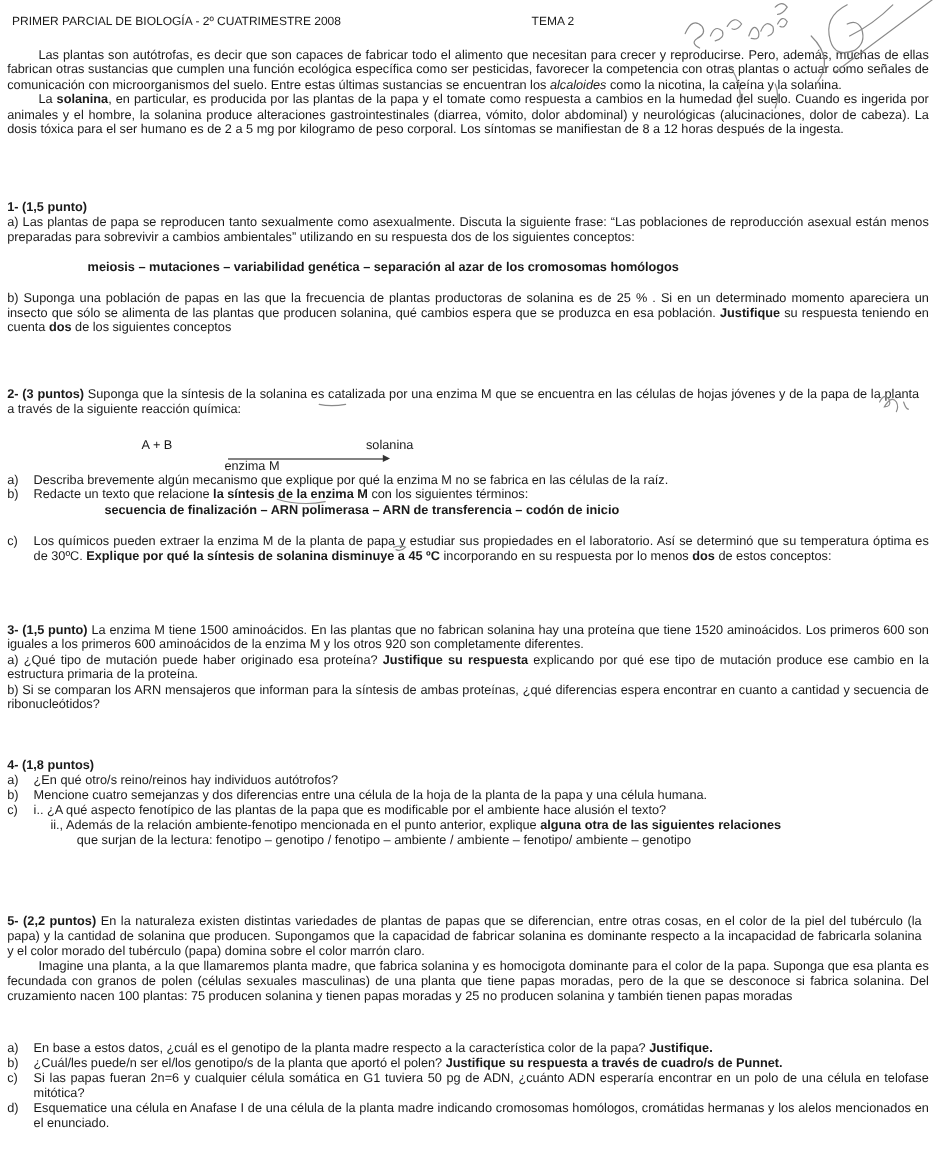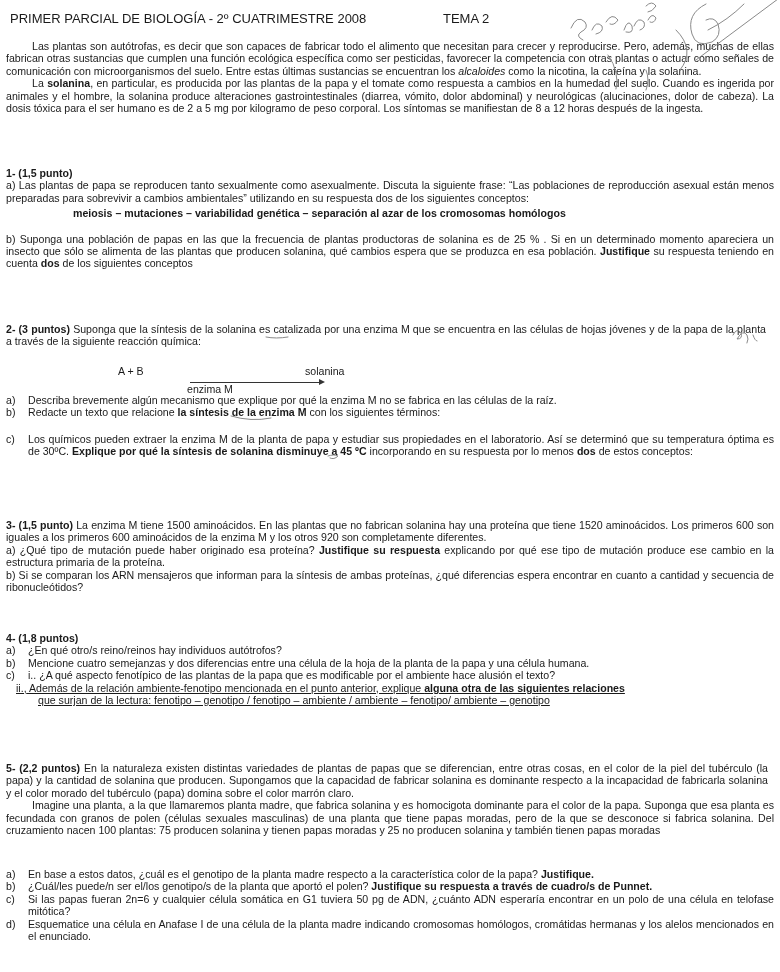--- a/index.html
+++ b/index.html
@@ -6,21 +6,21 @@
   body {
     width: 780px; height: 972px; overflow: hidden; position: relative;
     font-family: "Liberation Sans", sans-serif; color: #1a1a1a;
     font-size: 10.6px; line-height: 12.4px;
   }
   .page { position: absolute; left: 6px; top: 0; width: 768px; }
   .abs { position: absolute; }
   .just { text-align: justify; text-align-last: left; }
   .b { font-weight: bold; }
   .i { font-style: italic; }
-  .header { top: 13px; left: 4px; font-size: 13px; white-space: nowrap; }
+  .header { top: 13px; left: 4px; font-size: 10px; white-space: nowrap; }
   .header .tema { position: absolute; left: 433px; top: 0; }
   p { margin: 0; }
   .indent { text-indent: 26px; }
   .concepts { font-weight: bold; white-space: nowrap; }
   .li { display: flex; }
   .li .lbl { width: 22px; flex: none; }
   .li .txt { flex: 1; }
   .reaction { white-space: nowrap; }
   .arrow { position: absolute; height: 1px; background: #333; }
   .arrow::after {
@@ -40,21 +40,21 @@
   </div>
 
   <div class="abs just" style="top:40px; left:0; width:768px;">
     <p class="indent"><span>Las plantas son autótrofas, es decir que son capaces de fabricar todo el alimento que necesitan para crecer y reproducirse. Pero, además, muchas de ellas fabrican otras sustancias que cumplen una función ecológica específica como ser pesticidas, favorecer la competencia con otras plantas o actuar como señales de comunicación con microorganismos del suelo. Entre estas últimas sustancias se encuentran los </span><span class="i">alcaloides</span><span> como la nicotina, la cafeína y la solanina.</span></p>
     <p class="indent"><span>La </span><span class="b">solanina</span><span>, en particular, es producida por las plantas de la papa y el tomate como respuesta a cambios en la humedad del suelo. Cuando es ingerida por animales y el hombre, la solanina produce alteraciones gastrointestinales (diarrea, vómito, dolor abdominal) y neurológicas (alucinaciones, dolor de cabeza). La dosis tóxica para el ser humano es de 2 a 5 mg por kilogramo de peso corporal. Los síntomas se manifiestan de 8 a 12 horas después de la ingesta.</span></p>
   </div>
 
   <div class="abs just" style="top:167px; left:0; width:768px;">
     <p class="b">1- (1,5 punto)</p>
     <p>a) Las plantas de papa se reproducen tanto sexualmente como  asexualmente. Discuta la siguiente frase: “Las poblaciones de reproducción asexual están menos preparadas para sobrevivir a cambios ambientales” utilizando en su respuesta dos de los siguientes conceptos:</p>
-    <p class="concepts" style="margin-left:67px; margin-top:3px;">meiosis – mutaciones – variabilidad genética – separación al azar de los cromosomas homólogos</p>
+    <p class="concepts" style="margin-left:67px; margin-top:13px;">meiosis – mutaciones – variabilidad genética – separación al azar de los cromosomas homólogos</p>
     <p style="margin-top:13px;"><span>b) Suponga una población de papas en las que la frecuencia de plantas productoras de solanina es de 25 % . Si en un determinado momento apareciera un insecto que sólo se alimenta de las plantas que producen solanina, qué cambios espera que se produzca en esa población.  </span><span class="b">Justifique</span><span> su respuesta teniendo en cuenta </span><span class="b">dos</span><span> de los siguientes conceptos</span></p>
   </div>
 
   <div class="abs just" style="top:323px; left:0; width:760px;">
     <p><span class="b">2- (3 puntos)</span><span> Suponga que la síntesis de la solanina es catalizada por una enzima M que se encuentra en las células de hojas jóvenes y de la papa de la planta a través de la siguiente reacción química:</span></p>
   </div>
 
   <div class="abs reaction" style="top:365px; left:112px;">
     <span>A +  B</span>
   </div>
@@ -64,20 +64,21 @@
 
   <div class="abs just" style="top:394px; left:0; width:768px;">
     <div class="li">
       <span class="lbl">a)</span>
       <span class="txt">Describa brevemente algún mecanismo que explique por qué la enzima M no se fabrica en las células de la raíz.</span>
     </div>
     <div class="li">
       <span class="lbl">b)</span>
       <span class="txt"><span>Redacte un texto que relacione </span><span class="b">la síntesis de la enzima M</span><span> con los siguientes términos:</span></span>
     </div>
+    <p class="concepts" style="margin-left:81px;">secuencia de finalización  – ARN polimerasa – ARN de transferencia – codón de inicio</p>
     <div class="li" style="margin-top:14px;">
       <span class="lbl">c)</span>
       <span class="txt"><span>Los químicos pueden extraer la enzima M de la planta de papa y estudiar sus propiedades en el laboratorio.  Así se determinó que su temperatura óptima es de 30ºC.  </span><span class="b">Explique por qué la síntesis de solanina disminuye a 45 ºC</span><span> incorporando en su respuesta por lo menos </span><span class="b">dos</span><span> de estos conceptos:</span></span>
     </div>
   </div>
 
   <div class="abs just" style="top:519px; left:0; width:768px;">
     <p><span class="b">3- (1,5 punto)</span><span> La enzima M tiene 1500 aminoácidos. En las plantas que no fabrican solanina hay una proteína que tiene 1520 aminoácidos. Los primeros 600 son iguales a los primeros 600 aminoácidos de la enzima M y los otros 920 son completamente diferentes.</span></p>
     <p><span>a)    ¿Qué tipo de mutación puede haber originado esa proteína? </span><span class="b">Justifique su respuesta</span><span> explicando por qué ese tipo de mutación produce ese cambio en la estructura primaria de la proteína.</span></p>
     <p>b)  Si se comparan los ARN mensajeros que informan para la síntesis de ambas proteínas, ¿qué diferencias espera encontrar en cuanto a cantidad y secuencia de ribonucleótidos?</p>
@@ -90,21 +91,21 @@
       <span class="txt">¿En qué otro/s reino/reinos hay individuos autótrofos?</span>
     </div>
     <div class="li">
       <span class="lbl">b)</span>
       <span class="txt">Mencione cuatro semejanzas y dos diferencias entre una célula de la hoja de la planta de la papa y una célula humana.</span>
     </div>
     <div class="li">
       <span class="lbl">c)</span>
       <span class="txt">i.. ¿A qué aspecto fenotípico de las plantas de la papa que es modificable por el ambiente  hace alusión el texto?</span>
     </div>
-    <div style="margin-left:10px; width:600px; padding-left:22px; text-indent:-22px;text-decoration:underline;">
+    <div style="margin-left:36px; width:600px; padding-left:22px; text-indent:-22px;">
       <span>ii.,</span><span> Además de la relación ambiente-fenotipo mencionada en el punto anterior, explique </span><span class="b">alguna otra de las siguientes relaciones</span><span> que surjan de la lectura:  fenotipo – genotipo / fenotipo – ambiente / ambiente – fenotipo/ ambiente – genotipo</span>
     </div>
   </div>
 
   <div class="abs just" style="top:762px; left:0; width:762px;">
     <p><span class="b">5- (2,2 puntos)</span><span> En la naturaleza existen distintas variedades de plantas de papas que se diferencian, entre otras cosas, en el color de la piel del tubérculo (la papa) y la cantidad de solanina que producen.  Supongamos que la capacidad de fabricar solanina es dominante respecto a la incapacidad de fabricarla solanina y el color morado del tubérculo (papa)  domina sobre el color marrón claro.</span></p>
     <p class="indent" style="width:768px;">Imagine una planta, a la que llamaremos planta madre, que fabrica solanina y es homocigota dominante para el color de la papa. Suponga que esa planta es fecundada con granos de polen (células sexuales masculinas) de una planta que tiene papas moradas, pero de la que se desconoce si fabrica solanina. Del cruzamiento nacen 100 plantas: 75 producen solanina y tienen papas moradas y 25 no producen solanina y también tienen papas moradas</p>
   </div>
 
   <div class="abs just" style="top:868px; left:0; width:768px;">

